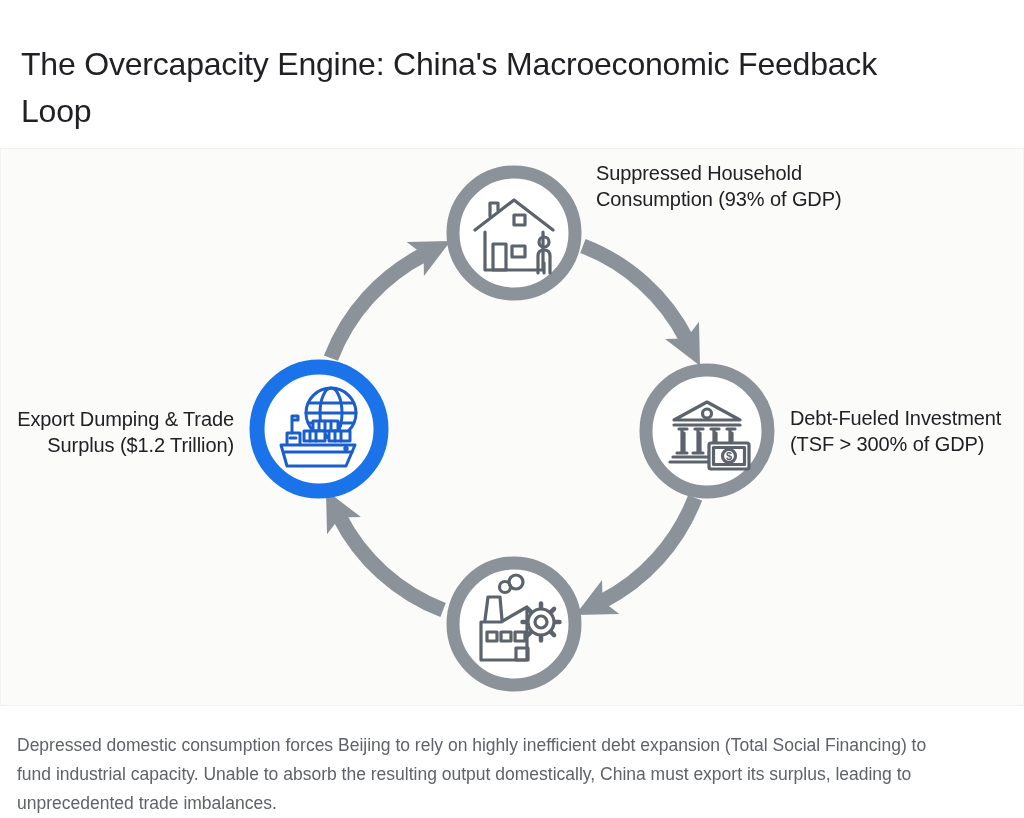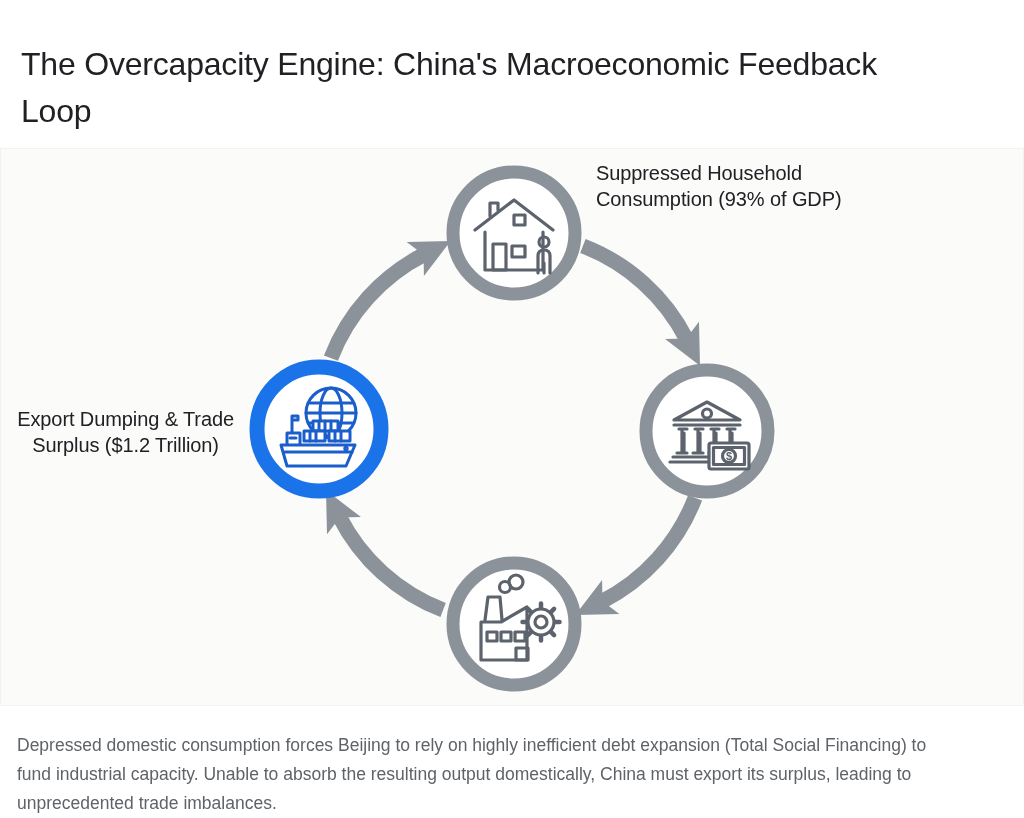--- a/index.html
+++ b/index.html
@@ -22,21 +22,21 @@
     position:absolute;left:0;top:148px;width:1024px;height:558px;
     background:var(--canvas-bg);border:1px solid #f2f2ef;
   }
   .diagram svg{position:absolute;left:0;top:0;}
   .node-label{
     position:absolute;font-size:20px;line-height:26px;color:var(--label-text);
     white-space:pre-line;letter-spacing:-0.1px;
   }
   .label-top{left:595px;top:11px;}
   .label-right{left:789px;top:256px;}
-  .label-left{right:789px;top:257px;text-align:center;}
+  .label-left{right:789px;top:257px;text-align:right;}
   .label-bottom{left:595px;top:499px;}
   .page-caption{
     position:absolute;left:13px;top:727px;width:1002px;margin:4px;
     font-size:17.5px;line-height:29px;color:var(--caption-text);white-space:pre-line;
   }
   
   .arc{fill:none;stroke:var(--arrow);stroke-width:15;}
   .arrow-fill{fill:var(--arrow);}
   .ring{fill:#ffffff;stroke:var(--ring-gray);stroke-width:13;}
   .ring-hl{fill:#ffffff;stroke:var(--ring-highlight);stroke-width:15;}
@@ -137,19 +137,21 @@
       <rect class="ib-fill" x="10" y="2" width="21" height="10"></rect>
       <path class="ib" d="M16,2 V12 M22,2 V12"></path>
       <path class="ib-fill" d="M-38,16 L-32,37 H27 L36,16 Z"></path>
       <path class="ib" d="M-34,23 H33"></path>
       <circle class="ib" cx="27" cy="19.5" r="1.2"></circle>
     </g>
   </svg>
 
   <div class="node-label label-top">Suppressed Household
 Consumption (93% of GDP)</div>
+  <div class="node-label label-right">Debt-Fueled Investment
+(TSF &gt; 300% of GDP)</div>
   <div class="node-label label-left">Export Dumping &amp; Trade
 Surplus ($1.2 Trillion)</div>
 </div>
 
 <p class="page-caption">Depressed domestic consumption forces Beijing to rely on highly inefficient debt expansion (Total Social Financing) to
 fund industrial capacity. Unable to absorb the resulting output domestically, China must export its surplus, leading to
 unprecedented trade imbalances.</p>
 
 </body></html>

